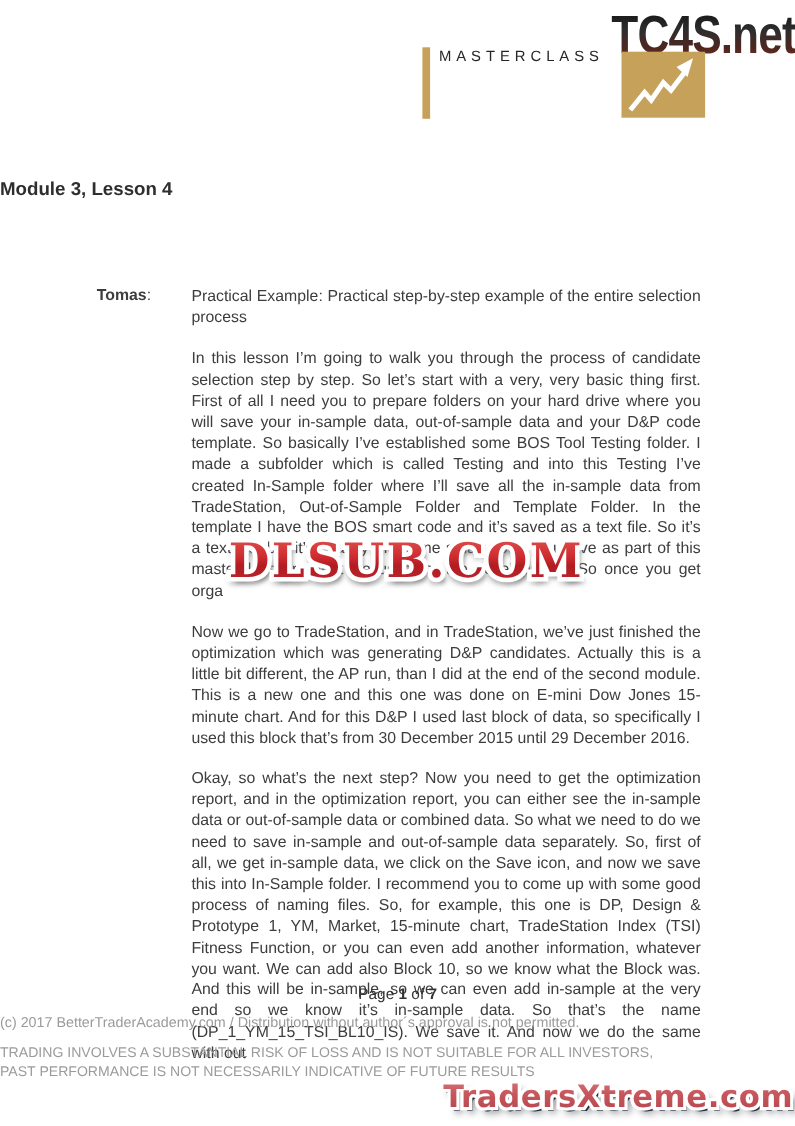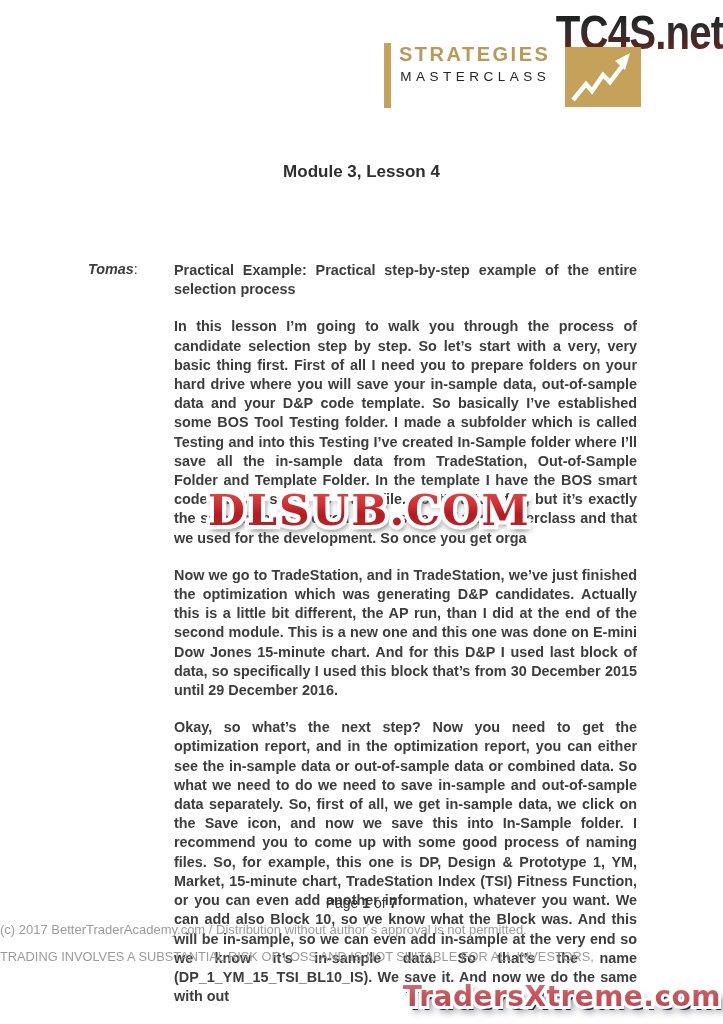--- a/index.html
+++ b/index.html
@@ -20,28 +20,28 @@
   .tc4s{
     position:absolute;right:0;top:4px;
     font-size:49px;font-weight:700;letter-spacing:-1px;
     transform:scaleX(0.82);transform-origin:100% 0;
     background:linear-gradient(180deg,#141414 8%,#2e2e2e 42%,#50261f 72%,#7a352a 95%);
     -webkit-background-clip:text;background-clip:text;
     color:transparent;-webkit-text-fill-color:transparent;
     white-space:nowrap;
   }
   
-  .title{position:absolute;left:0;width:723px;text-align:center;font-weight:700;font-size:17px;color:#2e2e2e;}
+  .title{position:absolute;left:0;width:723px;font-weight:700;font-size:17px;color:#2e2e2e;}
   .title.t1{top:162px;}
   .title.t2{top:198px;}
   
   .transcript{position:absolute;left:88px;top:261px;width:549px;}
   .speaker{position:absolute;left:0;top:0;font-size:14.4px;color:#3d3d3d;}
-  .speaker .sp{font-weight:700;font-style:italic;}
-  .paras{margin-left:86px;width:463px;font-weight:bold;}
+  .speaker .sp{font-weight:700;}
+  .paras{margin-left:86px;width:463px;}
   .paras p{margin:0 0 18px 0;text-align:justify;font-size:14.4px;line-height:19.2px;color:#3d3d3d;}
   
   .dlsub-wrap{position:absolute;left:208px;top:487px;height:52px;transform:scaleX(1.04) scaleY(1.05);transform-origin:0 0;}
   .dlsub{
     position:absolute;left:0;top:0;white-space:nowrap;
     font-family:"DejaVu Serif",serif;font-weight:700;font-size:41px;letter-spacing:2px;line-height:1.1;
   }
   .dlsub.outline{
     color:#fff;-webkit-text-stroke:8px #ffffff;
     text-shadow:4px 5px 5px rgba(110,110,110,0.85), -2px 6px 5px rgba(110,110,110,0.5);
@@ -75,21 +75,20 @@
 </head>
 <body>
 
 <div class="page">
 
   <div class="tc4s">TC4S.net</div>
 
   <div>
     <div class="logo-bar"></div>
     <div class="logo-text">
-      <div class="logo-l2">STRATEGIES</div>
       <div class="logo-l3">MASTERCLASS</div>
     </div>
     <div class="logo-mark">
       <svg width="76" height="60" viewBox="0 0 76 60" xmlns="http://www.w3.org/2000/svg">
         <path d="M8 53 L21 37 L27 44 L38 28 L45 35 L58 18" fill="none" stroke="#ffffff" stroke-width="4.5"></path>
         <polygon points="50,14 65,6 60,23" fill="#ffffff"></polygon>
       </svg>
     </div>
   </div>
 
@@ -109,20 +108,21 @@
     <span class="dlsub outline">DLSUB.COM</span>
     <span class="dlsub fill">DLSUB.COM</span>
   </div>
 
   <div class="pagenum"><span>Page </span><b>1</b><span> of </span><b>7</b></div>
 
   <div class="copyright">(c) 2017 BetterTraderAcademy.com / Distribution without author´s approval is not permitted.</div>
 
   <div class="disclaimer">
     <div>TRADING INVOLVES A SUBSTANTIAL RISK OF LOSS AND IS NOT SUITABLE FOR ALL INVESTORS,</div>
+    <div>PAST PERFORMANCE IS NOT NECESSARILY INDICATIVE OF FUTURE RESULTS</div>
   </div>
 
   <div class="tx-wrap">
     <span class="tx outline">TradersXtreme.com</span>
     <span class="tx fill">TradersXtreme.com</span>
   </div>
 
 </div>
 
 </body></html>

